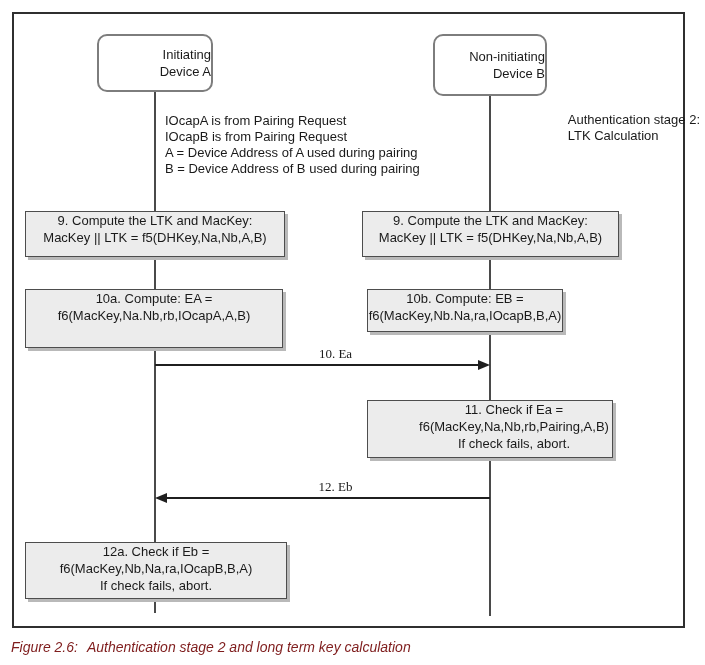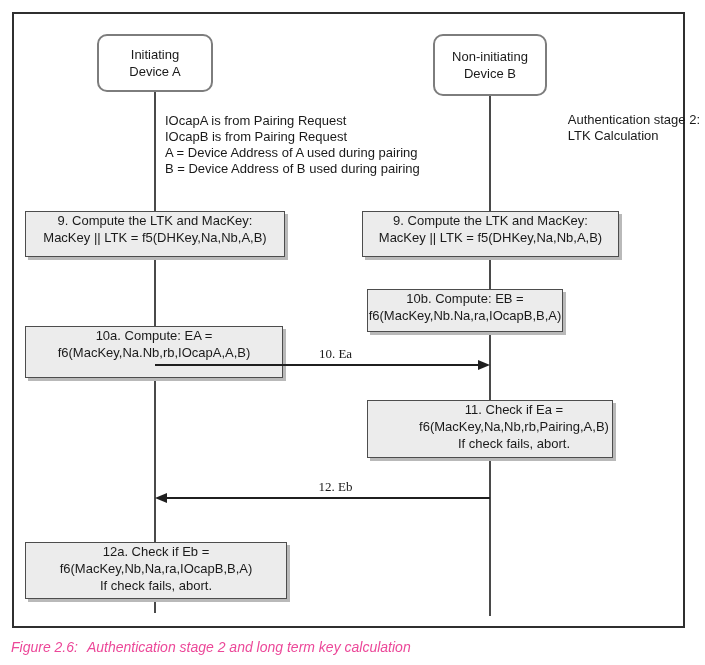--- a/index.html
+++ b/index.html
@@ -11,56 +11,56 @@
   }
   .frame {
     position:absolute; left:12px; top:12px; width:673px; height:616px;
     border:2px solid #2f2f2f; background:#ffffff;
   }
   .lifeline { position:absolute; width:2px; background:#4a4a4a; }
   .ll-a { left:154px; top:92px; height:521px; }
   .ll-b { left:489px; top:92px; height:524px; }
   .actor {
     position:absolute; border:2px solid #7d7d7d; border-radius:10px; background:#ffffff;
-    display:flex; flex-direction:column; align-items:center; justify-content:center;
+    display:flex; flex-direction:column; align-items:flex-end; justify-content:center;
     text-align:center; line-height:17px;
   }
   .actor-a { left:97px; top:34px; width:116px; height:58px; }
   .actor-b { left:433px; top:34px; width:114px; height:62px; }
   .notes { position:absolute; left:165px; top:113px; line-height:16px; }
   .stage { position:absolute; right:5px; top:112px; text-align:left; line-height:16px; }
   .pbox {
     position:absolute; background:#ececec; border:1.5px solid #4d4d4d;
     box-shadow:3px 3px 0 #b9b9b9;
     display:flex; flex-direction:column; align-items:center; justify-content:flex-start;
     text-align:center; line-height:17px;
   }
   .box-9a  { left:25px;  top:211px; width:260px; height:46px; }
   .box-9b  { left:362px; top:211px; width:257px; height:46px; }
-  .box-10a { left:25px;  top:289px; width:258px; height:52px;margin-top:37px; }
+  .box-10a { left:25px;  top:289px; width:258px; height:59px; }
   .box-10b { left:367px; top:289px; width:196px; height:43px; }
   .box-11  { left:367px; top:400px; width:246px; height:58px;padding-left:48px; }
   .box-12a { left:25px;  top:542px; width:262px; height:57px; }
   .msg-label { position:absolute; left:167px; width:337px; text-align:center;font-family:Liberation Serif, serif; }
   .lbl-10 { top:346px; }
   .lbl-12 { top:479px; }
   .msg-line { position:absolute; height:2px; background:#1f1f1f; }
   .line-10 { left:155px; top:364px; width:325px; }
   .line-12 { left:167px; top:497px; width:323px; }
   .arrow-right {
     position:absolute; width:0; height:0; left:478px; top:360px;
     border-top:5px solid transparent; border-bottom:5px solid transparent;
     border-left:12px solid #1f1f1f;
   }
   .arrow-left {
     position:absolute; width:0; height:0; left:155px; top:493px;
     border-top:5px solid transparent; border-bottom:5px solid transparent;
     border-right:12px solid #1f1f1f;
   }
-  .caption { position:absolute; left:11px; top:639px; font-style:italic; font-size:14px; color:#ec4899; }
+  .caption { position:absolute; left:11px; top:639px; font-style:italic; font-size:14px; color:#7f1d1d; }
   .caption .cap-label { margin-right:9px; }
 </style>
 </head>
 <body>
 
 <div class="page">
 
   <div class="frame"></div>
 
   <div class="lifeline ll-a"></div>

